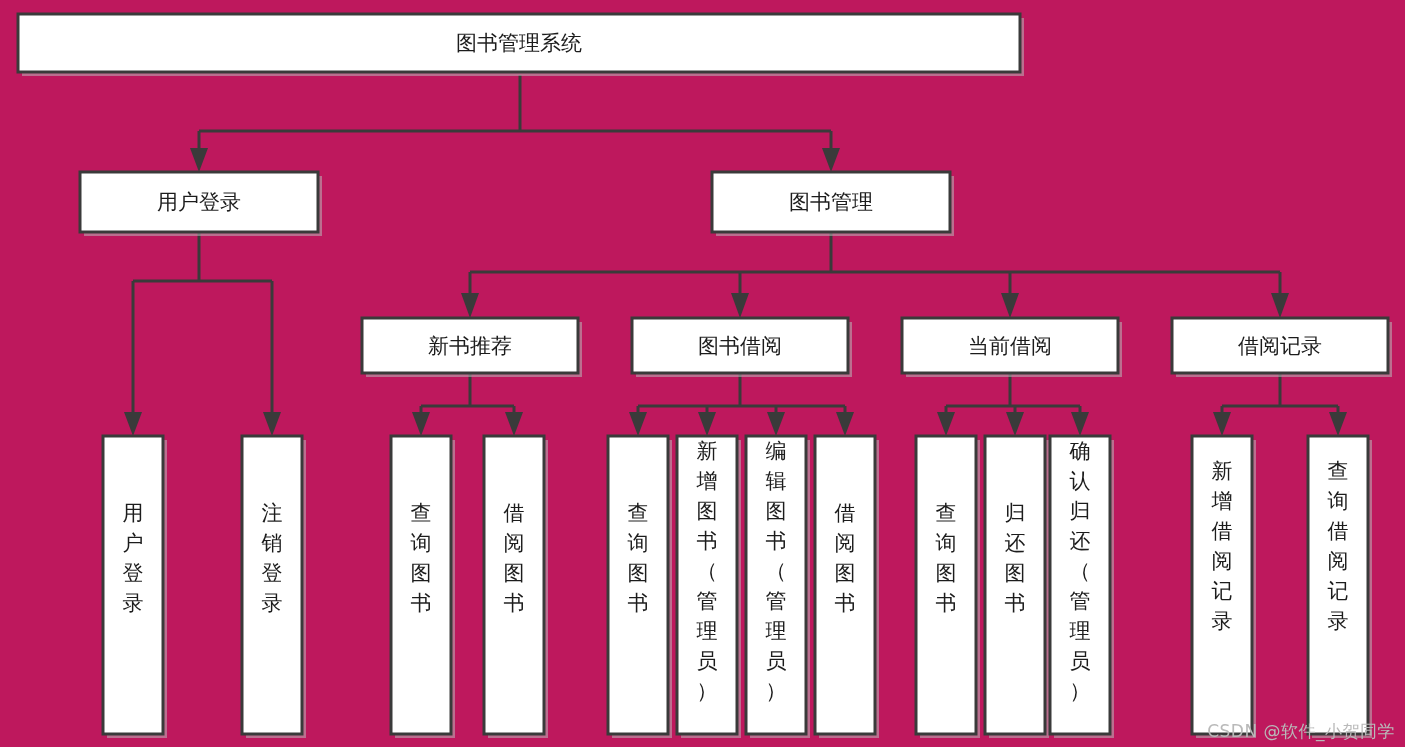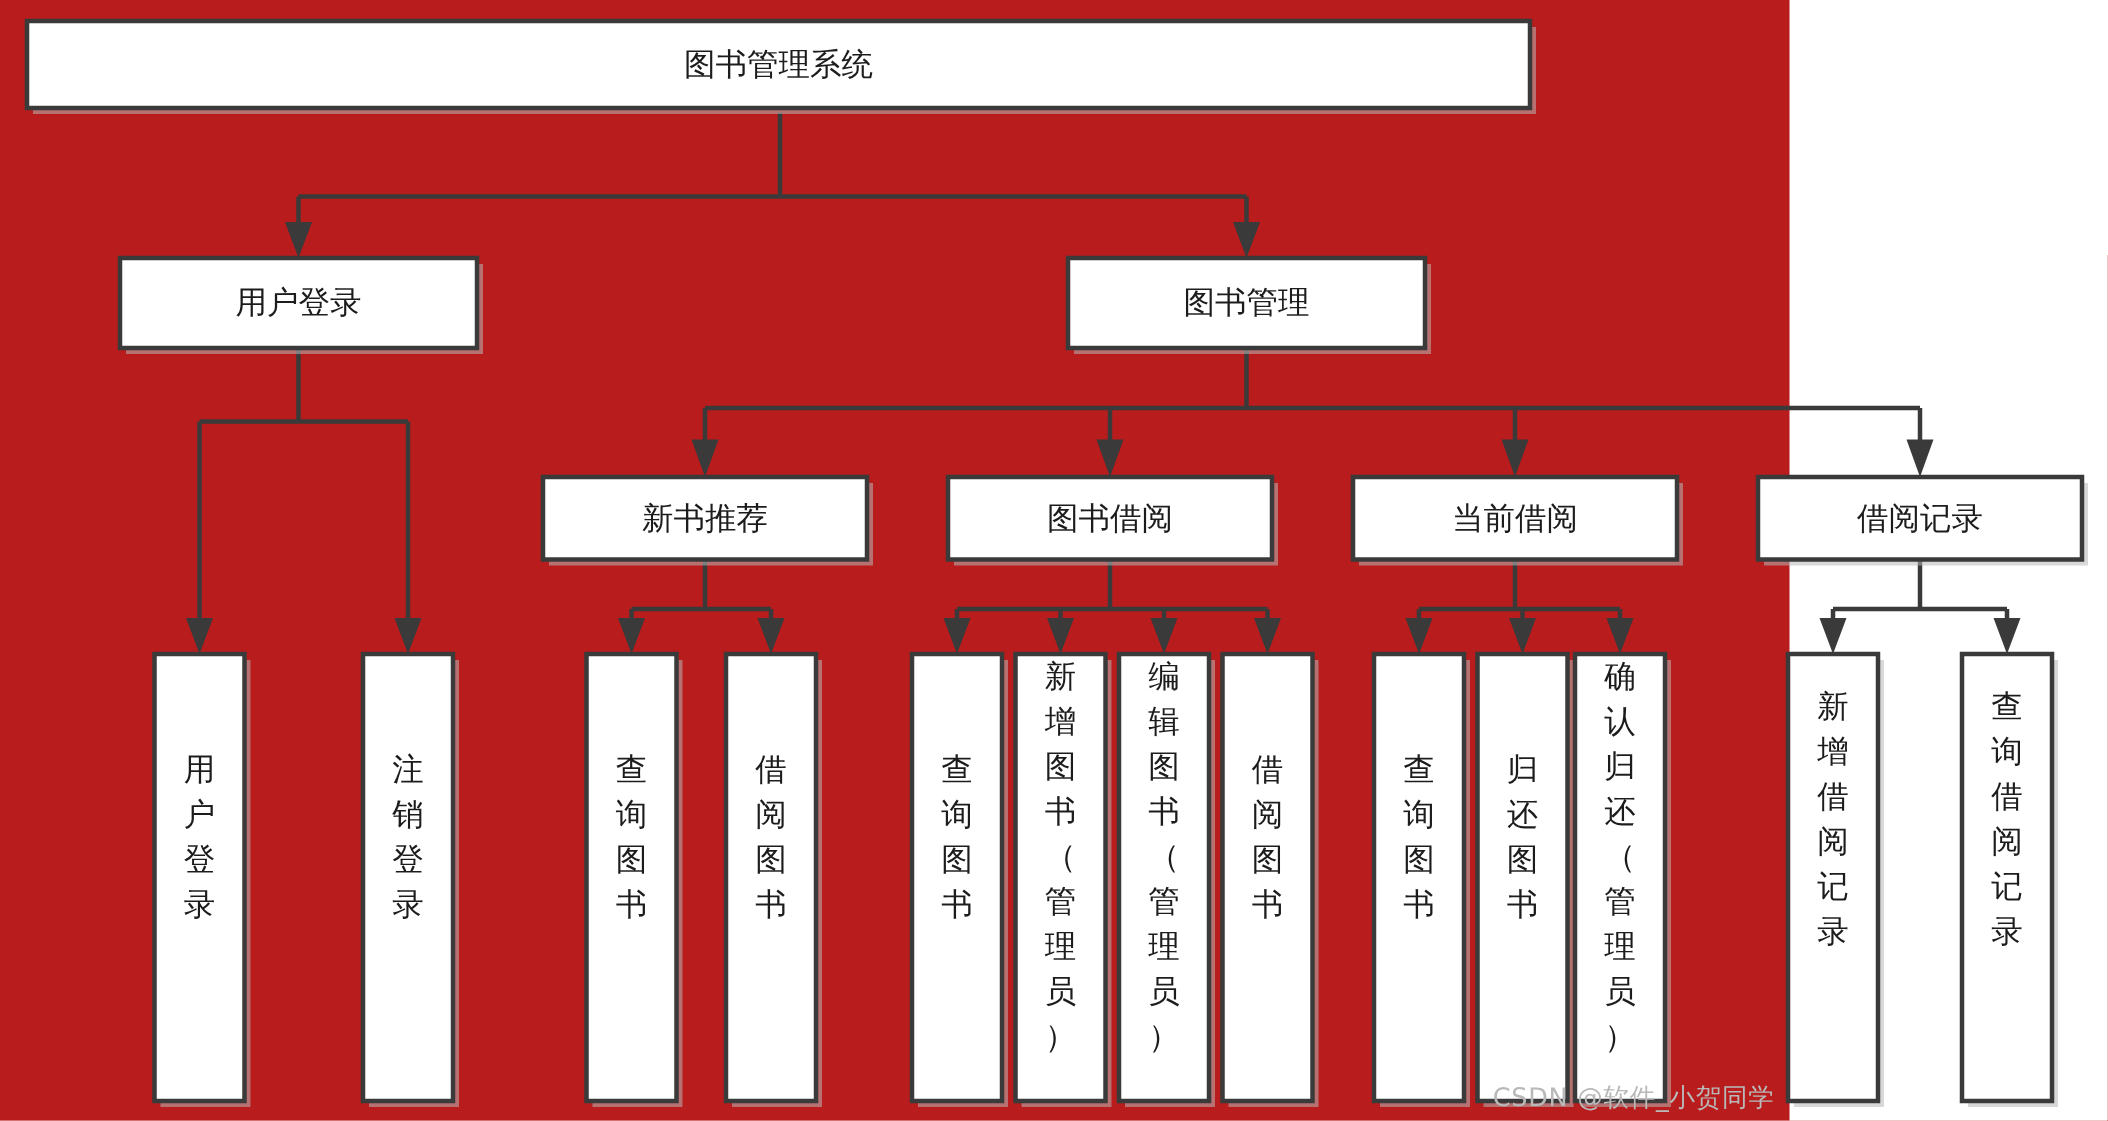--- a/index.html
+++ b/index.html
@@ -8,23 +8,23 @@
     background: #ffffff;
   }
   body {
     width: 1405px;
     height: 747px;
     font-family: "DejaVu Sans", "Liberation Sans", sans-serif;
     overflow: hidden;
   }
   #diagram-root {
     position: relative;
-    width: 1193px;
+    width: 1405px;
     height: 747px;
-    background: #b91c1c;
+    background: #be185d;
   }
   svg#flowchart {
     display: block;
     width: 1405px;
     height: 747px;
   }
   .node-rect {
     fill: #ffffff;
     stroke: #3a3a3a;
     stroke-width: 3;

